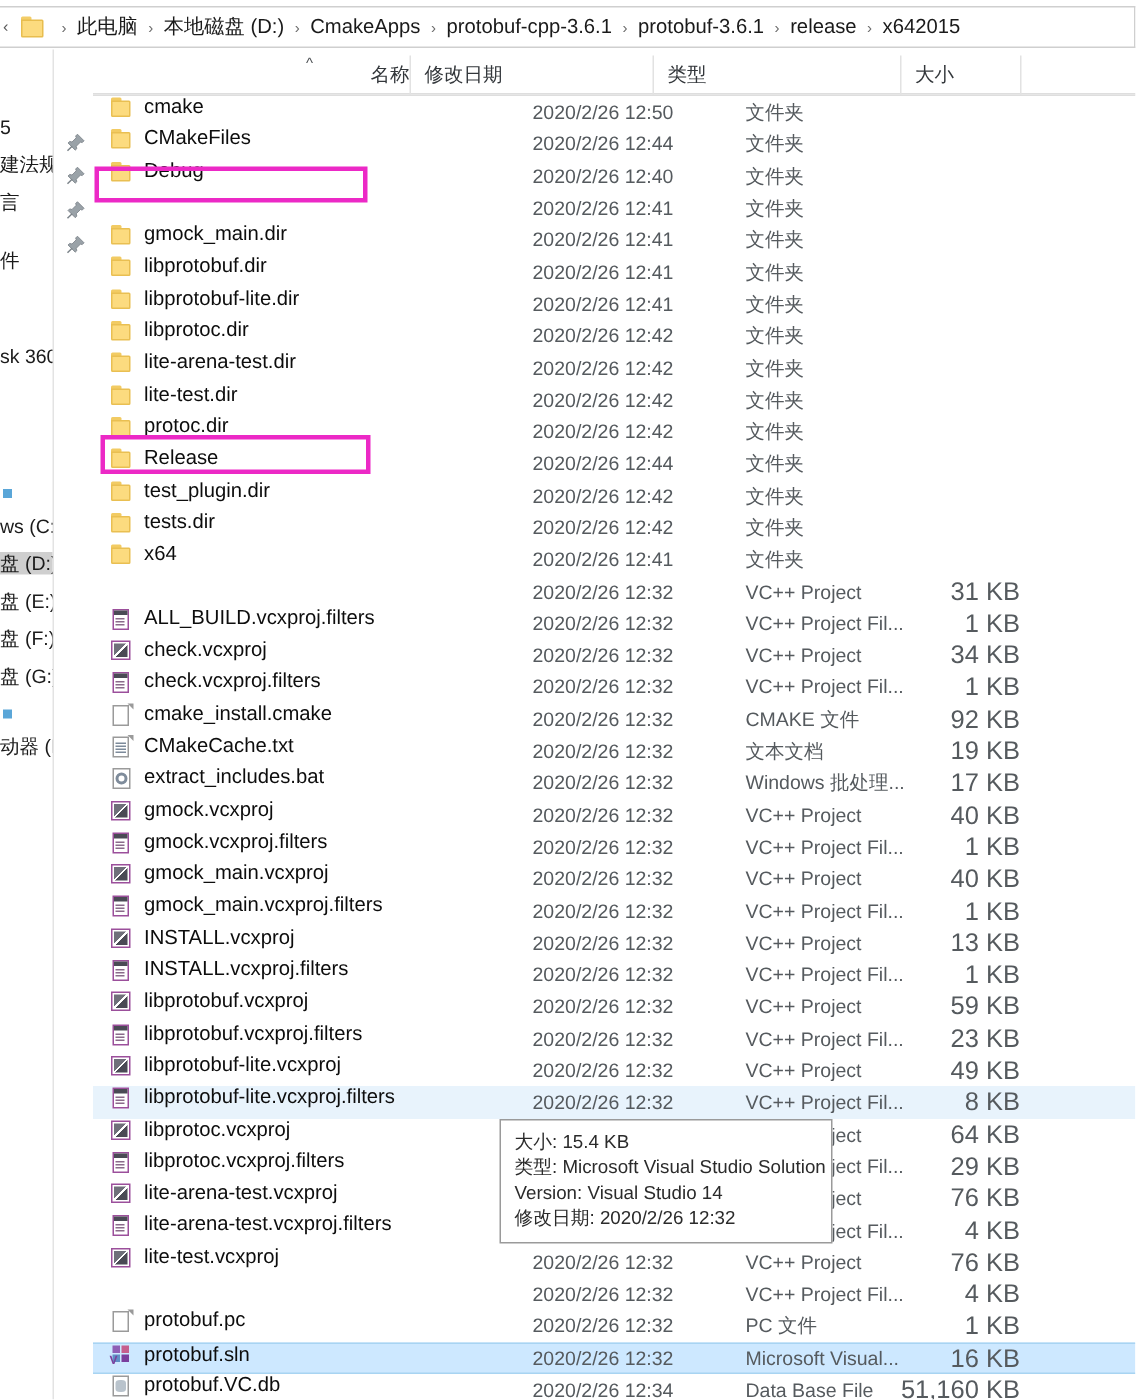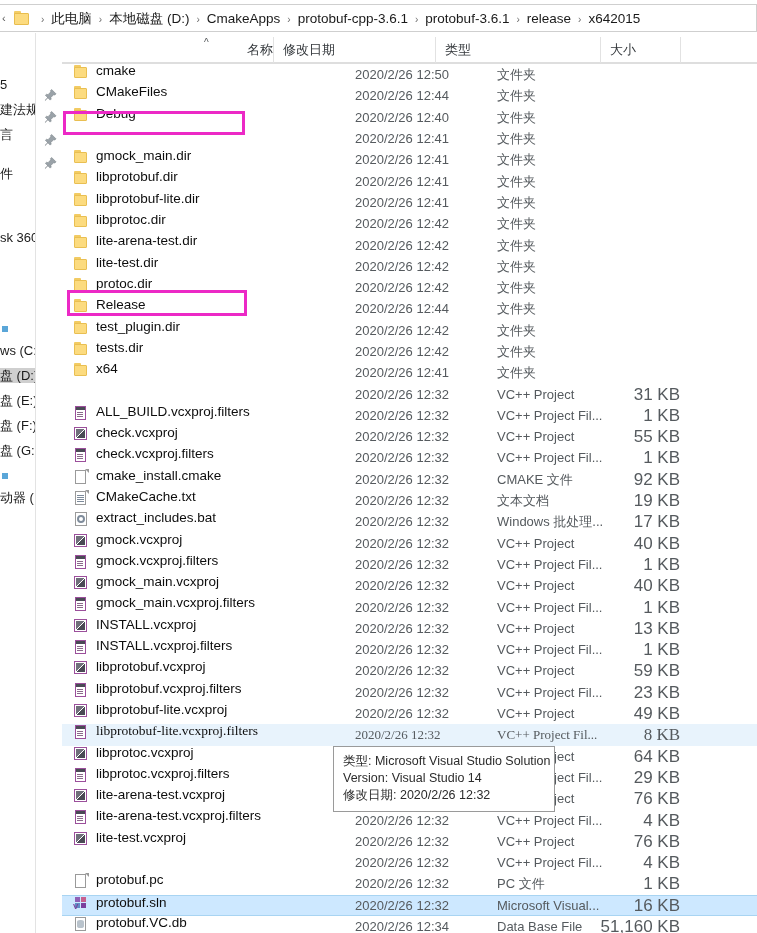--- a/index.html
+++ b/index.html
@@ -136,21 +136,21 @@
     overflow: hidden;
     background: #ffffff;
   }
   .row {
     position: relative;
     height: 21.3px;
     width: 695px;
     display: flex;
     align-items: center;
   }
-  .row.hover { background: #e8f3fc; font-family: Liberation Serif, serif; }
+  .row.hover { background: #e8f3fc; }
   .row.selected {
     background: #cde8ff;
     border-top: 1px solid #a8d4f2;
     border-bottom: 1px solid #a8d4f2;
   }
   .cell-name {
     position: absolute;
     left: 0; top: 0;
     height: 100%;
     display: flex;
@@ -589,21 +589,21 @@
       <div class="row">
         <div class="cell-name">
           <span class="ficon ic-vcxproj">
             <span class="box"></span>
             <span class="glyph"></span>
           </span>
           <span class="name-text">check.vcxproj</span>
         </div>
         <div class="cell-date">2020/2/26 12:32</div>
         <div class="cell-type">VC++ Project</div>
-        <div class="cell-size">55 KB</div>
+        <div class="cell-size">34 KB</div>
       </div>
       <div class="row">
         <div class="cell-name">
           <span class="ficon ic-filters">
             <span class="box"></span>
             <span class="bar"></span>
             <span class="ln" style="top:7px"></span>
             <span class="ln" style="top:9px"></span>
             <span class="ln" style="top:11px"></span>
           </span>
@@ -899,18 +899,19 @@
         <div class="cell-size">51,160 KB</div>
       </div>
     </div>
 
   <div id="anno-host">
       <div class="anno-box" style="left: 63px; top: 111px; width: 182px; height: 24px; border-color: rgb(236, 41, 198);"></div>
       <div class="anno-box" style="left: 67px; top: 290px; width: 180px; height: 26px; border-color: rgb(236, 41, 198);"></div>
     </div>
 
   <div id="tooltip">
+    <div>大小: 15.4 KB</div>
     <div>类型: Microsoft Visual Studio Solution</div>
     <div>Version: Visual Studio 14</div>
     <div>修改日期: 2020/2/26 12:32</div>
   </div>
 
 </div>
 
 </body></html>

